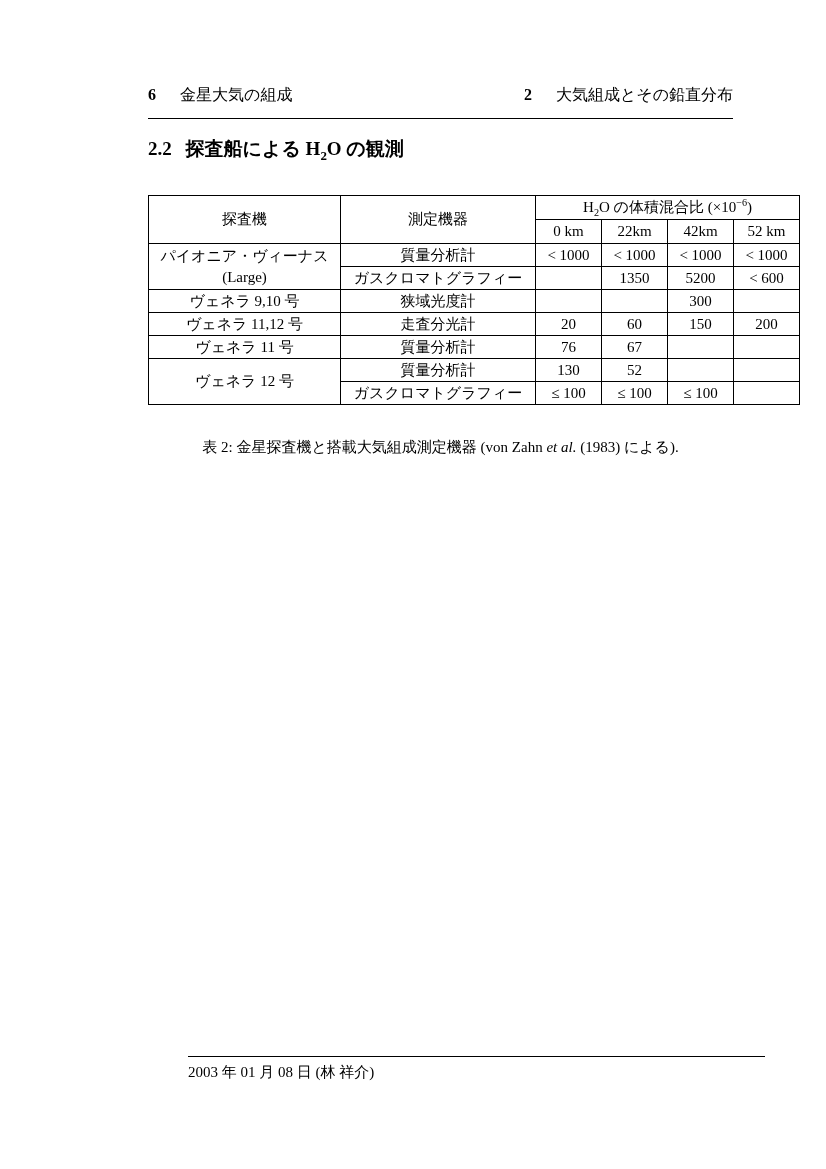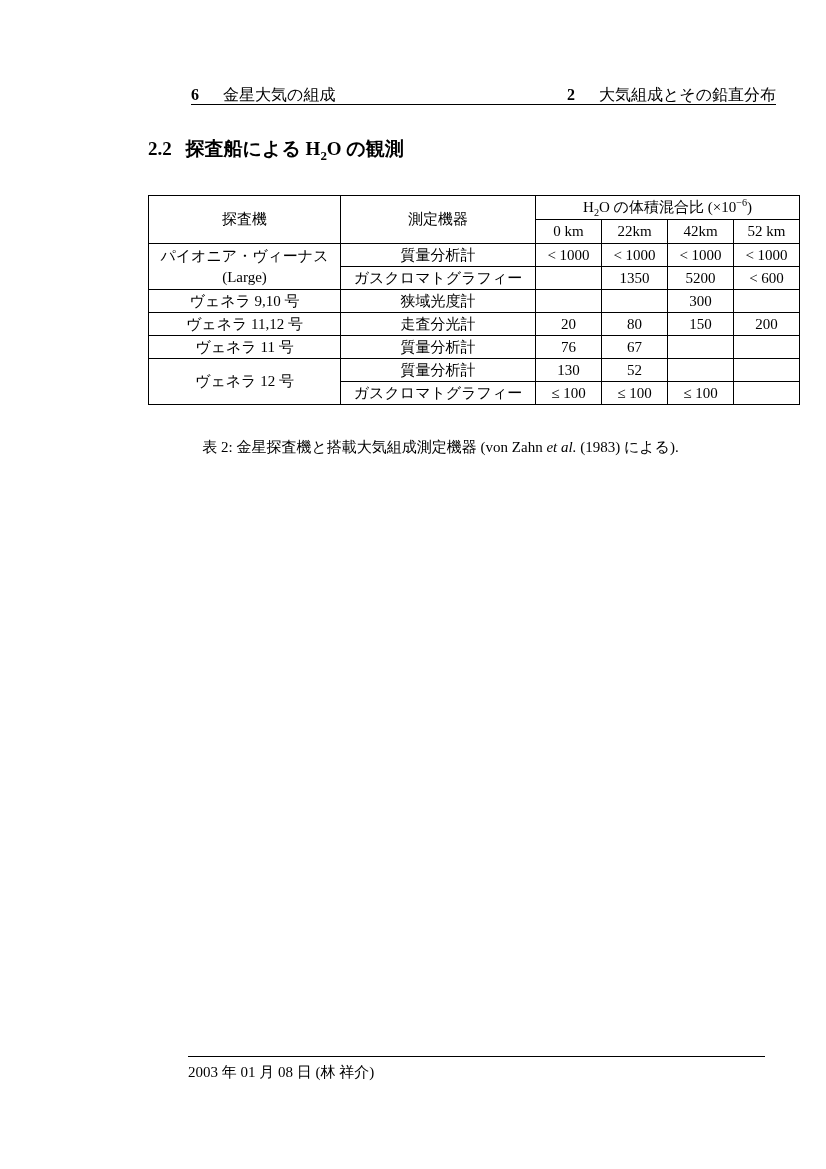--- a/index.html
+++ b/index.html
@@ -16,24 +16,23 @@
   
   .running-header {
     position: absolute;
     left: 148px;
     top: 86px;
     width: 585px;
     display: flex;
     justify-content: space-between;
     align-items: baseline;
     border-bottom: 1px solid #000;
-    padding-bottom: 0;
+    padding-bottom: 14px;
     font-size: 16px;
     line-height: 1.1;
-    margin-left: 43px;
   }
   .rh-group { white-space: nowrap; }
   .rh-num { font-weight: bold; margin-right: 20px; }
 
   
   .section-heading {
     position: absolute;
     left: 148px;
     top: 136px;
     font-size: 19px;
@@ -161,21 +160,21 @@
       <td>狭域光度計</td>
       <td></td>
       <td></td>
       <td>300</td>
       <td></td>
     </tr>
     <tr>
       <td>ヴェネラ 11,12 号</td>
       <td>走査分光計</td>
       <td>20</td>
-      <td>80</td>
+      <td>60</td>
       <td>150</td>
       <td>200</td>
     </tr>
     <tr>
       <td>ヴェネラ 11 号</td>
       <td>質量分析計</td>
       <td>76</td>
       <td>67</td>
       <td></td>
       <td></td>

